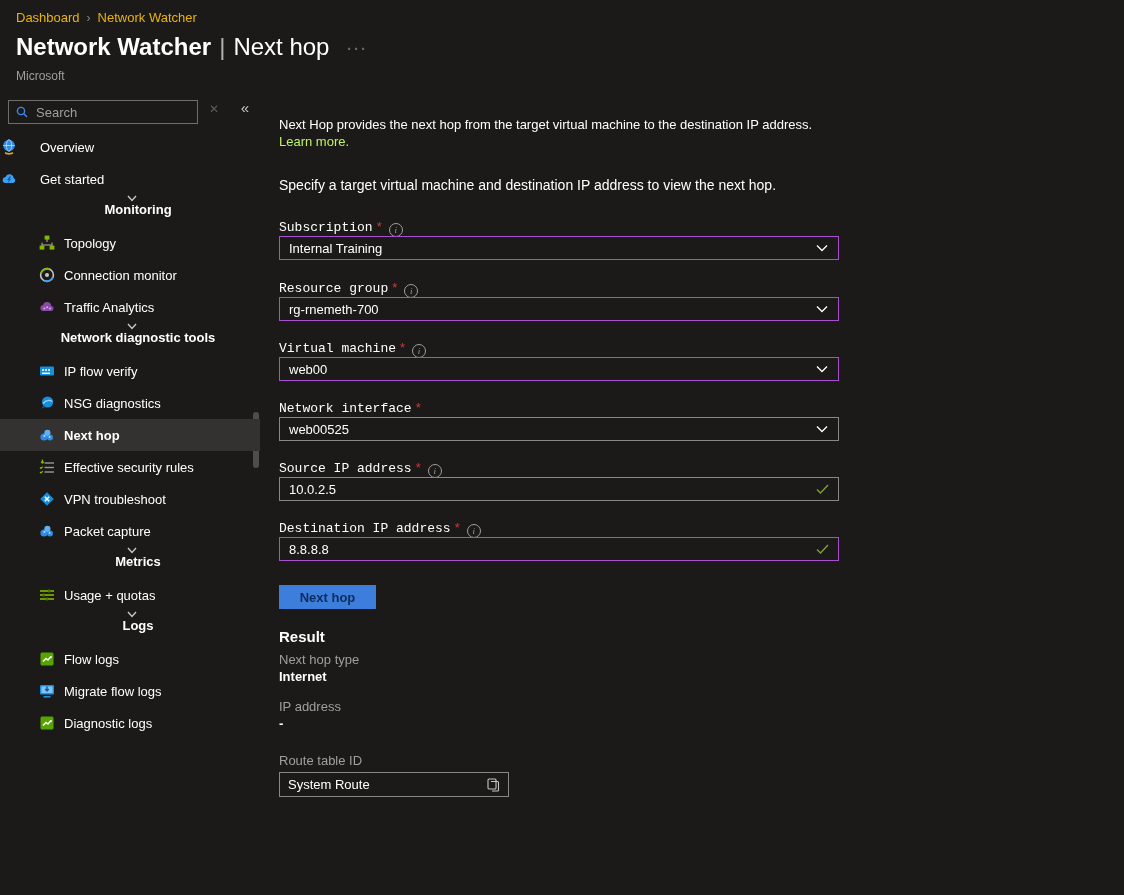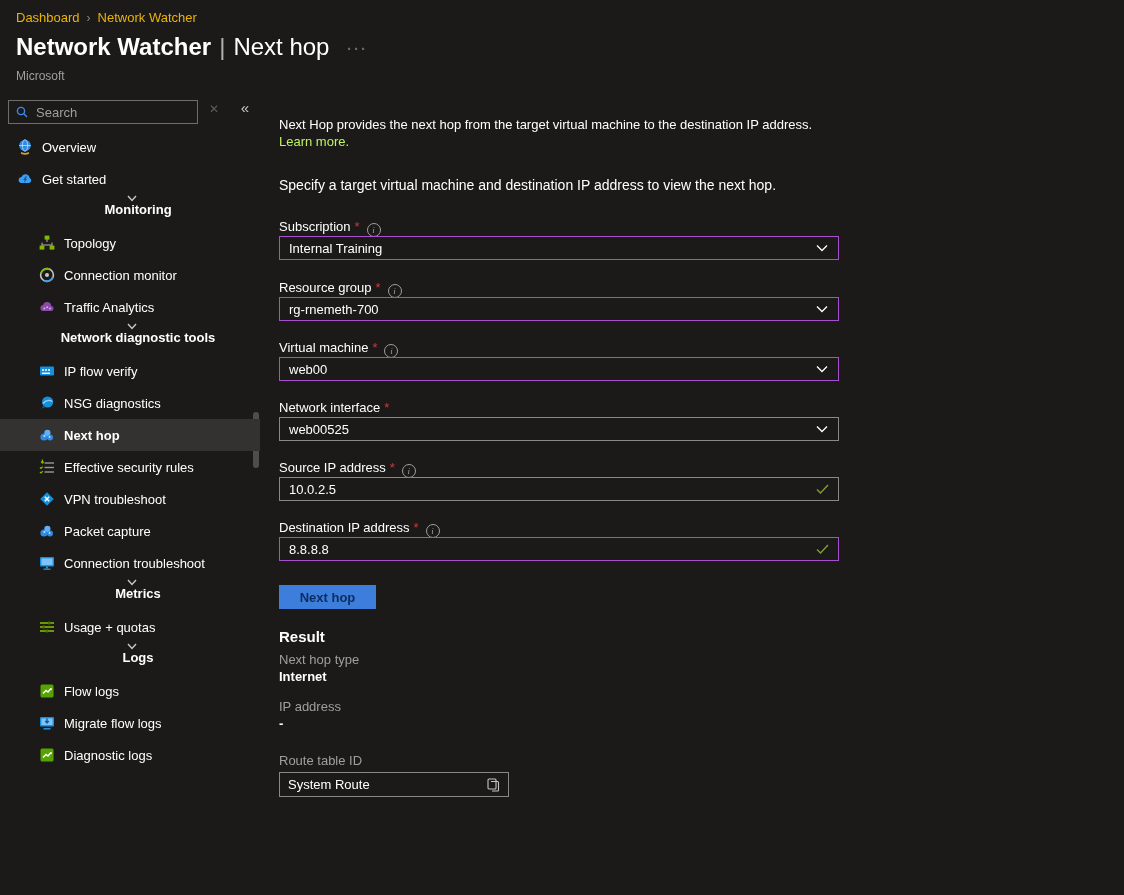--- a/index.html
+++ b/index.html
@@ -22,34 +22,34 @@
   .search-box .mag{margin:0 6px 0 7px;flex:0 0 auto;}
   .search-input{flex:1;background:transparent;border:0;outline:none;color:#fef9c3;font-size:13px;
                 font-family:"Liberation Sans",sans-serif;width:100px;}
   .search-input::placeholder{color:#a19f9d;}
   .search-clear{position:absolute;left:206px;top:5px;width:16px;height:16px;color:#5e5d5c;
                 font-size:12px;text-align:center;line-height:16px;cursor:pointer;}
   .collapse-btn{position:absolute;left:236px;top:3px;width:18px;height:18px;color:#c8c6c4;
                 font-size:15px;text-align:center;line-height:18px;cursor:pointer;}
   .nav{position:absolute;left:0;top:35px;width:260px;}
   .nav-row{height:32px;display:flex;align-items:center;font-size:13px;cursor:pointer;}
-  .nav-row.top{padding-left:16px;}
+  .nav-row.top{gap:14px;}
   .nav-row.group{padding-left:16px;font-weight:700;flex-direction:column;}
   .nav-row.child{padding-left:38px;}
   .nav-row.selected{background:#343231;font-weight:700;}
   .nav-icon{width:18px;height:18px;margin-right:8px;flex:0 0 auto;}
   .grp-chevron{width:10px;height:7px;margin-right:12px;flex:0 0 auto;}
   .side-scroll{position:absolute;left:253px;top:316px;width:6px;height:56px;background:#4f4d4c;border-radius:3px;}
   
   .main{position:absolute;left:279px;top:96px;width:620px;height:799px;}
   .intro{position:absolute;left:0;top:20px;font-size:13px;line-height:17px;color:#ffffff;}
   .intro a{color:#bef264;text-decoration:none;cursor:pointer;}
   .instruction{position:absolute;left:0;top:81px;font-size:14px;}
   .field{position:absolute;left:0;width:560px;}
-  .field-label{font-size:13px;color:#ffffff;}
+  .field-label{font-size:13px;color:#ffffff;font-family:Liberation Mono, monospace;}
   .required{color:#cc3a3a;margin-left:4px;font-size:13px;}
   .info-icon{display:inline-block;width:12px;height:12px;border:1px solid #a19f9d;border-radius:50%;
              margin-left:7px;color:#a19f9d;font-size:9px;line-height:12px;text-align:center;
              vertical-align:-2px;cursor:pointer;}
   .info-icon::after{content:"i";font-style:italic;font-family:"Liberation Serif",serif;}
   .control{position:absolute;left:0;top:19px;width:558px;height:22px;border:1px solid #8a8886;
            background:#1b1a19;display:flex;align-items:center;cursor:pointer;gap:24px;}
   .control.purple{border-color:#a84fd0;}
   .control-value{font-size:13px;color:#ffffff;padding-left:9px;flex:1;}
   .ctl-chevron{margin-right:10px;flex:0 0 auto;}
@@ -212,29 +212,20 @@
         <svg class="nav-icon" viewBox="0 0 18 18">
             <circle cx="6" cy="11" r="3.6" fill="#2e8ae5"></circle>
             <circle cx="12" cy="11.4" r="3" fill="#2e8ae5"></circle>
             <circle cx="9.4" cy="6.8" r="3.1" fill="#5db1f5"></circle>
             <circle cx="6.4" cy="10" r="1" fill="#bfe0fb"></circle>
             <circle cx="11.6" cy="11" r="0.9" fill="#bfe0fb"></circle>
           </svg>
         <span class="nav-label">Packet capture</span>
       </div>
 
-      <div class="nav-row child">
-        <svg class="nav-icon" viewBox="0 0 18 18">
-            <rect x="2" y="3" width="14" height="9.5" rx="1" fill="#1490df"></rect>
-            <rect x="3.4" y="4.4" width="11.2" height="6.7" fill="#7cc4f9"></rect>
-            <rect x="8" y="12.5" width="2" height="2" fill="#1490df"></rect>
-            <rect x="5.5" y="14.5" width="7" height="1.4" fill="#1490df"></rect>
-          </svg>
-        <span class="nav-label">Connection troubleshoot</span>
-      </div>
 
       <div class="nav-row group">
         <svg class="grp-chevron" viewBox="0 0 10 7">
             <polyline points="1,1 5,5.4 9,1" fill="none" stroke="#c8c6c4" stroke-width="1.4"></polyline>
           </svg>
         <span class="nav-label">Metrics</span>
       </div>
 
       <div class="nav-row child">
         <svg class="nav-icon" viewBox="0 0 18 18">

